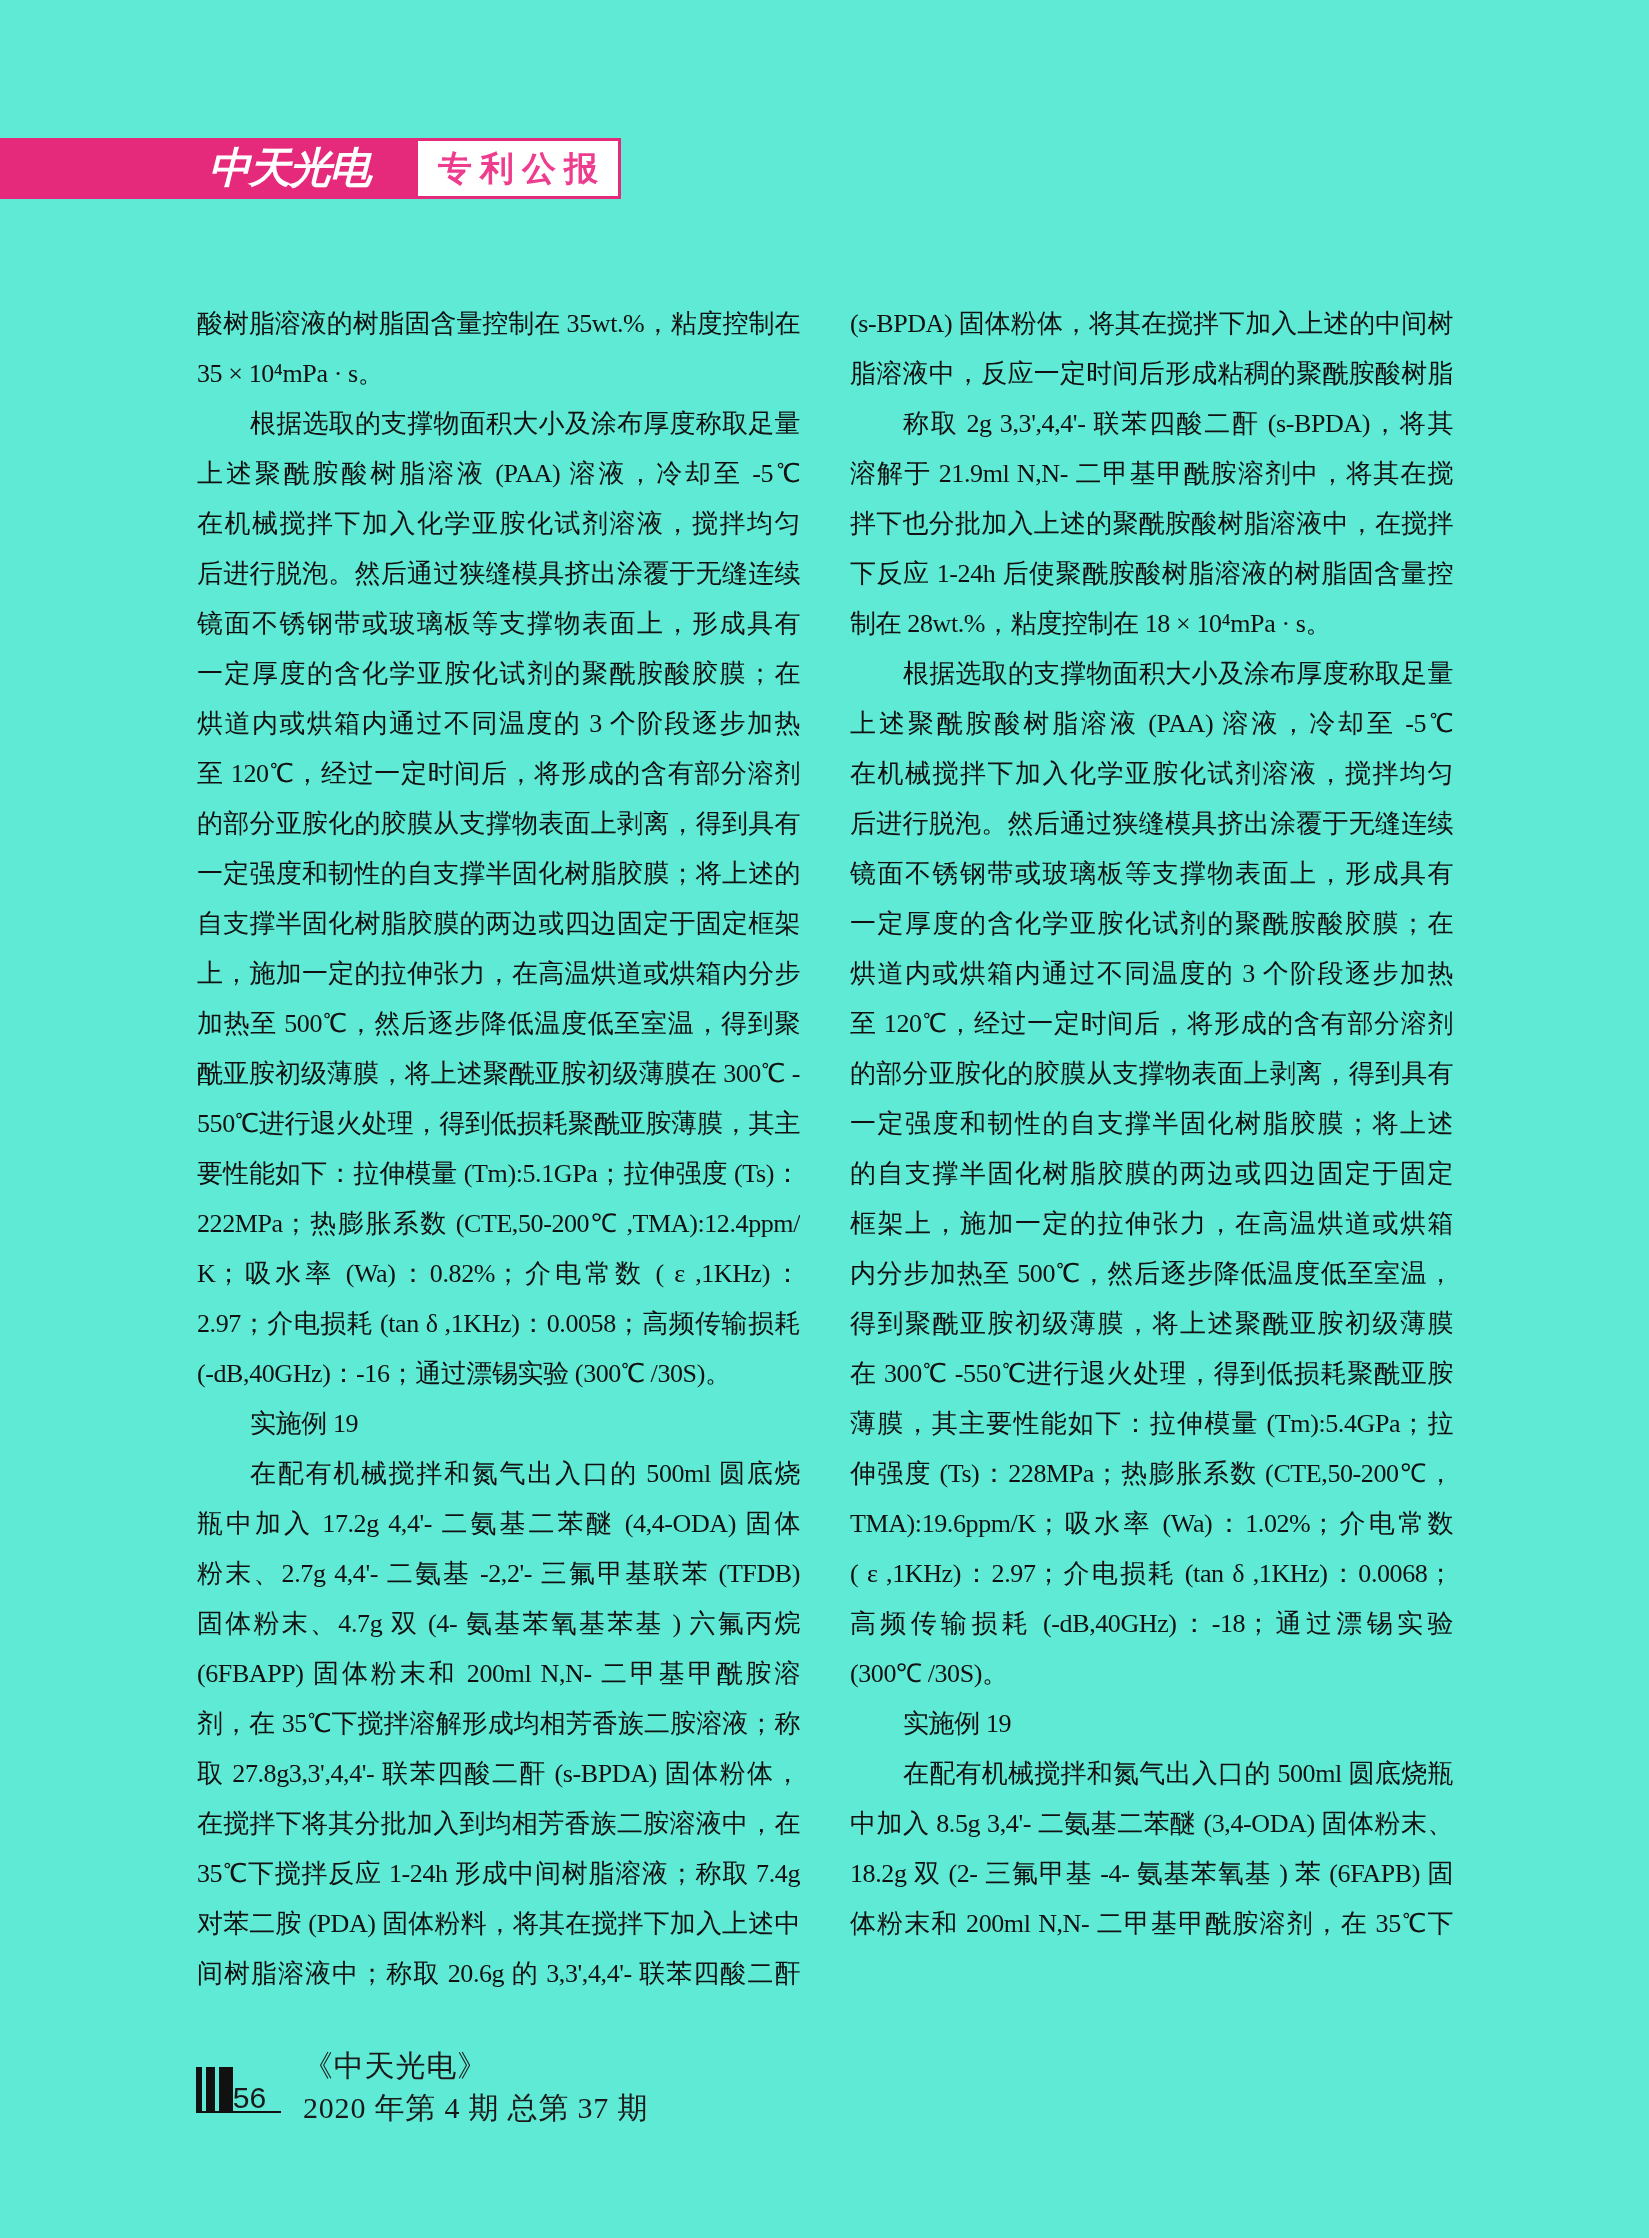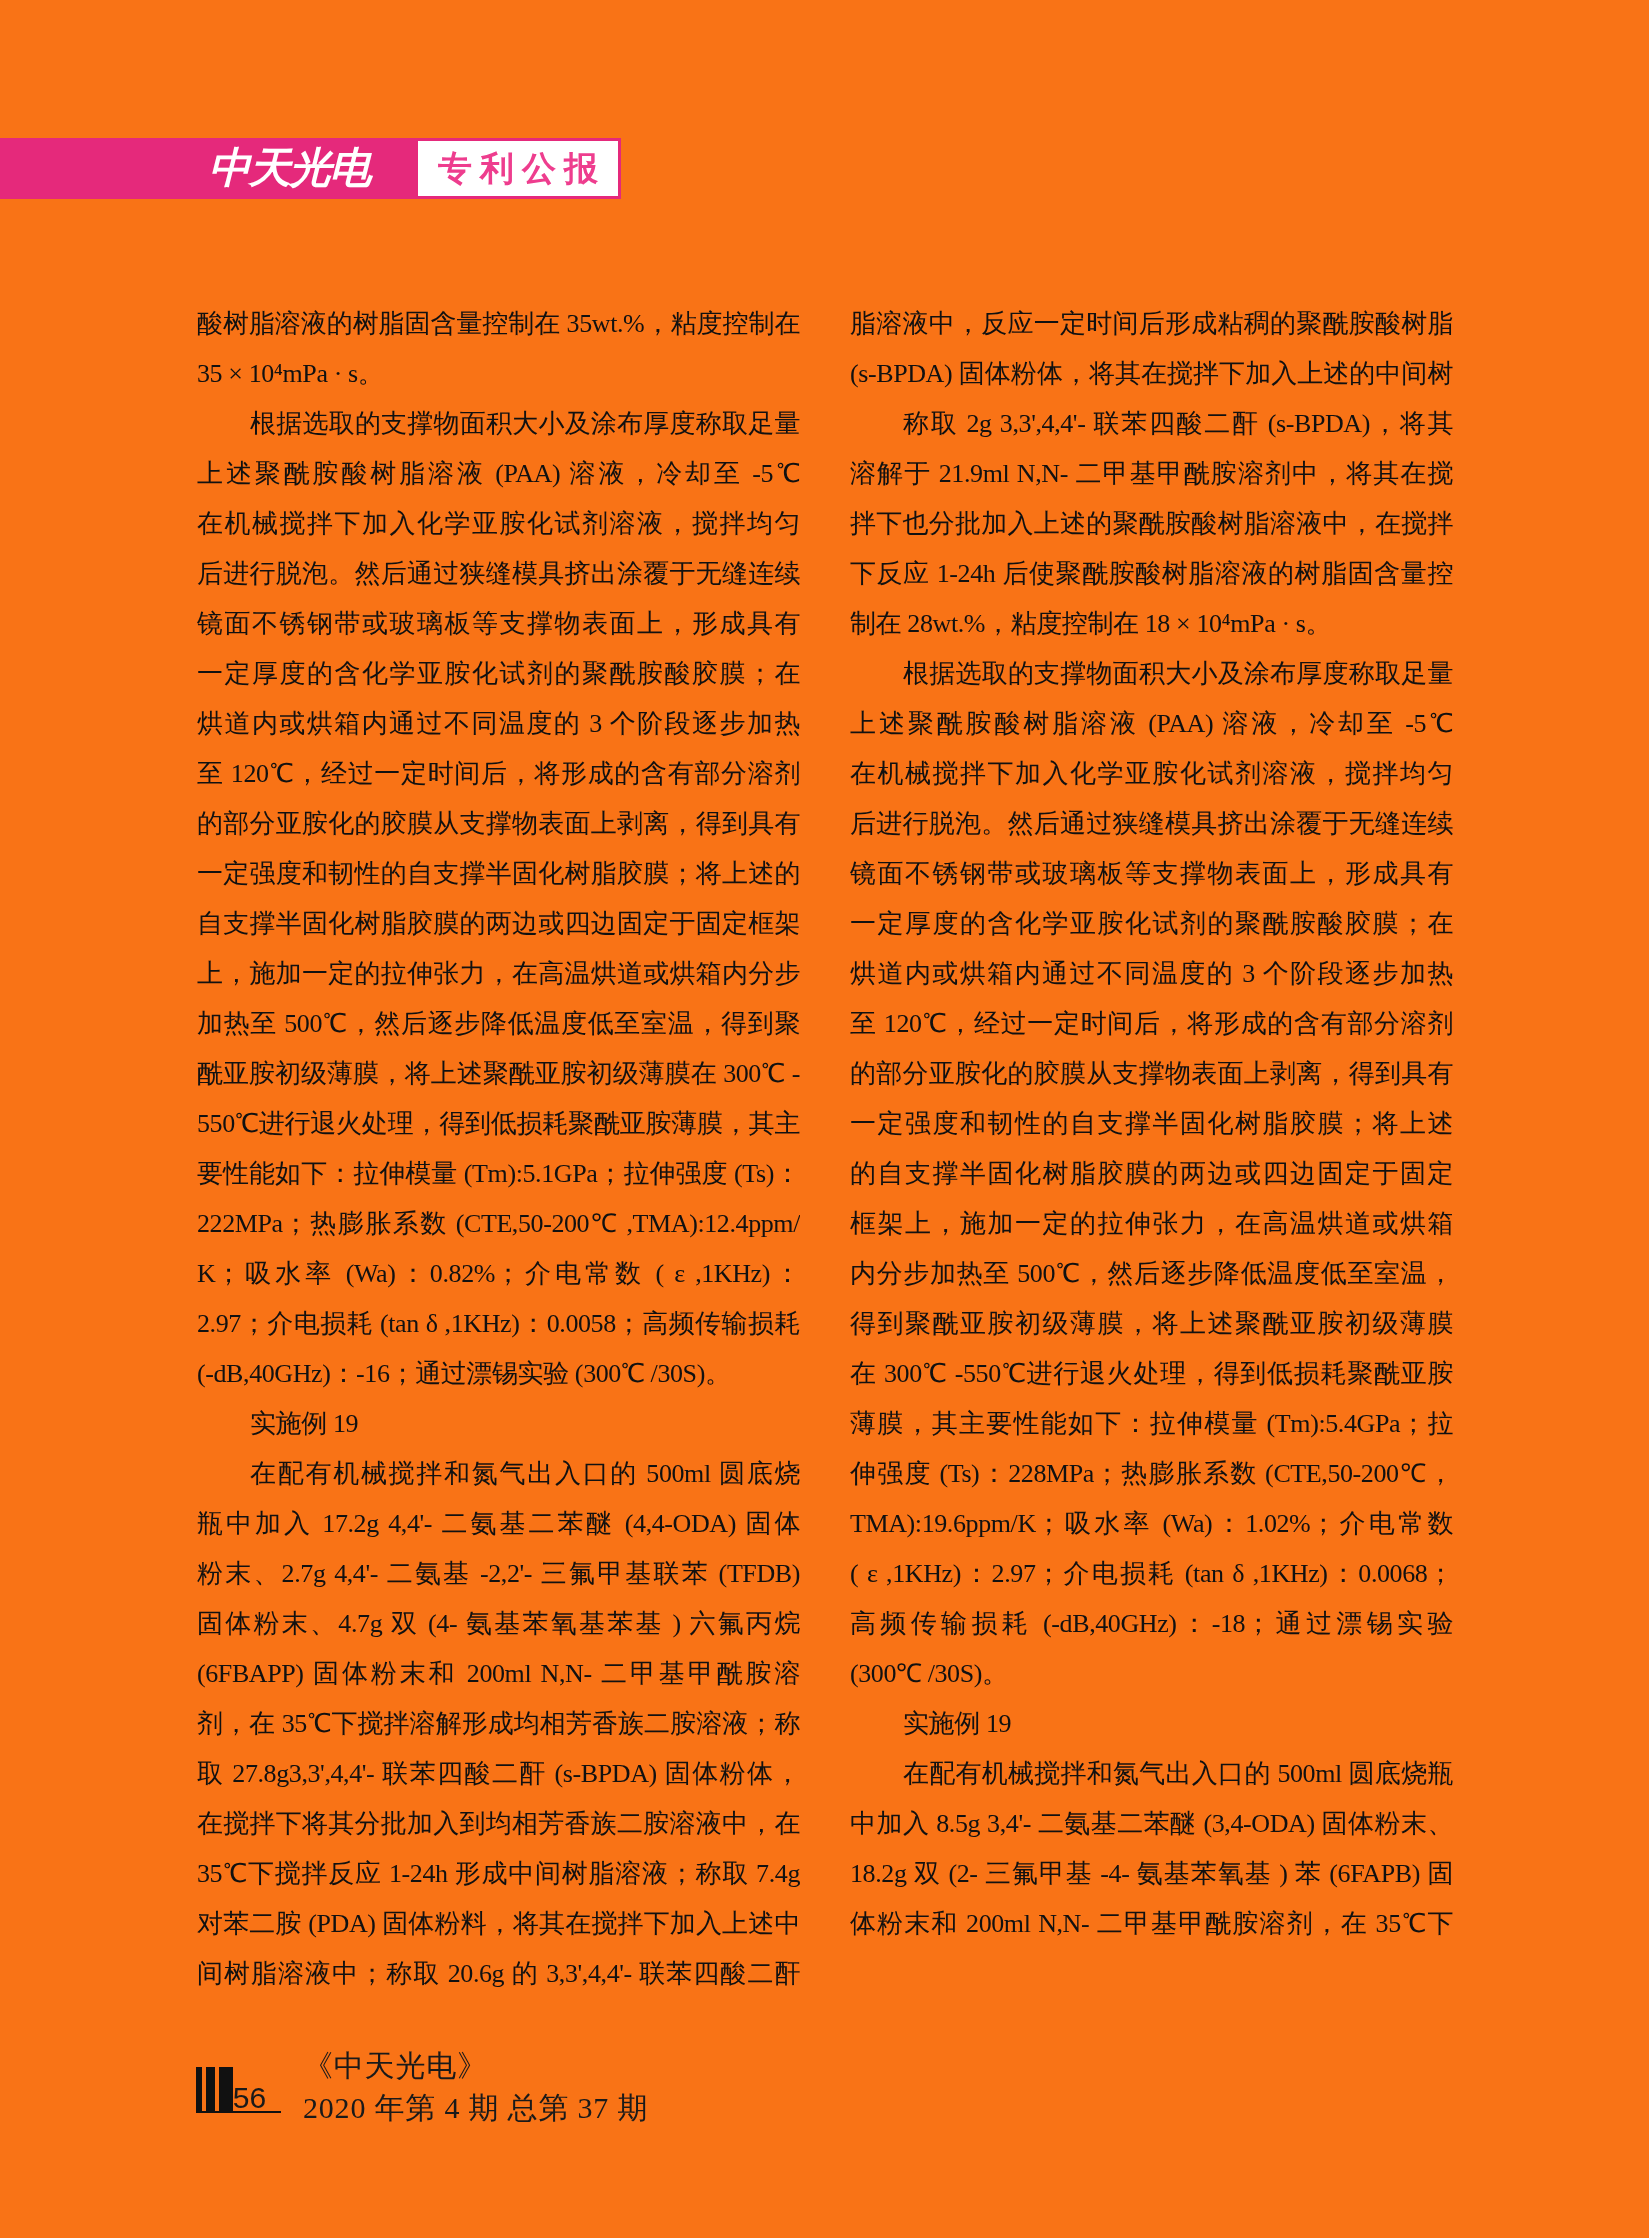--- a/index.html
+++ b/index.html
@@ -5,21 +5,21 @@
   :root{
     --pink:#e5297b;
     --pink-text:#ee3d8e;
     --ink:#111111;
   }
   html,body{margin:0;padding:0;background:#ffffff;}
   .page{
     position:relative;
     width:1650px;
     height:2239px;
-    background:#f97316;
+    background:#5eead4;
     overflow:hidden;
     font-family:"Liberation Serif", serif;
     color:var(--ink);
   }
 
   
   .header-band{
     position:absolute;
     left:0; top:138px;
     width:415px; height:61px;
@@ -168,22 +168,22 @@
       <div class="line">剂，在 35℃下搅拌溶解形成均相芳香族二胺溶液；称</div>
       <div class="line">取 27.8g3,3',4,4'- 联苯四酸二酐 (s-BPDA) 固体粉体，</div>
       <div class="line">在搅拌下将其分批加入到均相芳香族二胺溶液中，在</div>
       <div class="line">35℃下搅拌反应 1-24h 形成中间树脂溶液；称取 7.4g</div>
       <div class="line">对苯二胺 (PDA) 固体粉料，将其在搅拌下加入上述中</div>
       <div class="line">间树脂溶液中；称取 20.6g 的 3,3',4,4'- 联苯四酸二酐</div>
     </div>
 
   <div class="col col-right">
 
-  <div class="line">脂溶液中，反应一定时间后形成粘稠的聚酰胺酸树脂</div>
-      <div class="line">(s-BPDA) 固体粉体，将其在搅拌下加入上述的中间树</div>
+  <div class="line">(s-BPDA) 固体粉体，将其在搅拌下加入上述的中间树</div>
+      <div class="line">脂溶液中，反应一定时间后形成粘稠的聚酰胺酸树脂</div>
       <div class="line indent">称取 2g 3,3',4,4'- 联苯四酸二酐 (s-BPDA)，将其</div>
       <div class="line">溶解于 21.9ml N,N- 二甲基甲酰胺溶剂中，将其在搅</div>
       <div class="line">拌下也分批加入上述的聚酰胺酸树脂溶液中，在搅拌</div>
       <div class="line">下反应 1-24h 后使聚酰胺酸树脂溶液的树脂固含量控</div>
       <div class="line no-j">制在 28wt.%，粘度控制在 18 × 10⁴mPa · s。</div>
       <div class="line indent">根据选取的支撑物面积大小及涂布厚度称取足量</div>
       <div class="line">上述聚酰胺酸树脂溶液 (PAA) 溶液，冷却至 -5℃ ~5℃，</div>
       <div class="line">在机械搅拌下加入化学亚胺化试剂溶液，搅拌均匀</div>
       <div class="line">后进行脱泡。然后通过狭缝模具挤出涂覆于无缝连续</div>
       <div class="line">镜面不锈钢带或玻璃板等支撑物表面上，形成具有</div>

